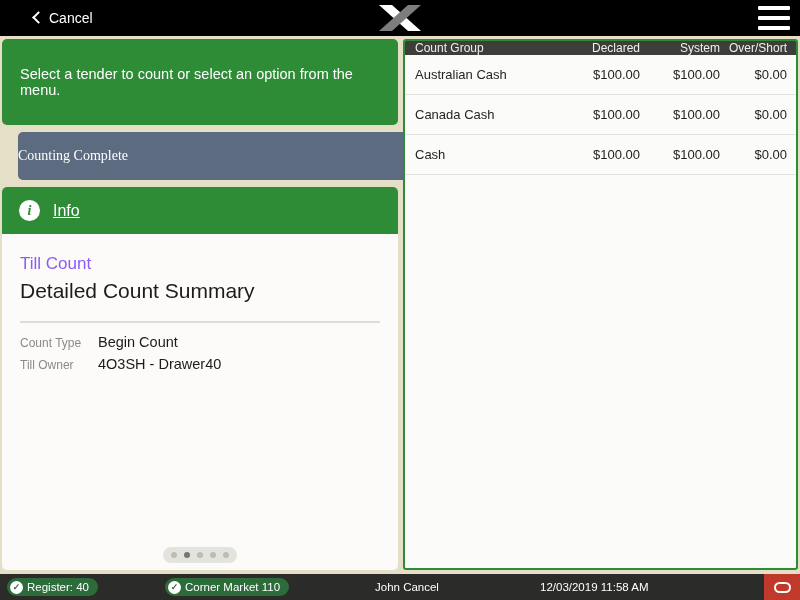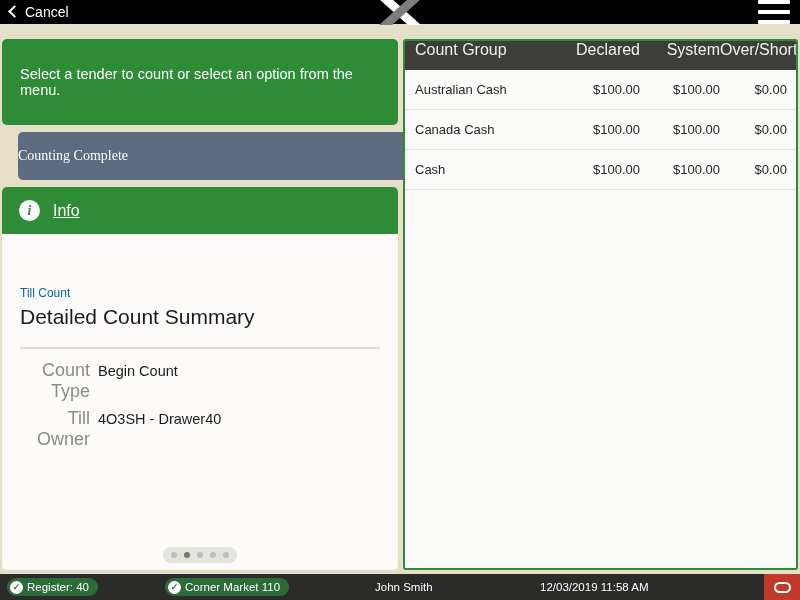--- a/index.html
+++ b/index.html
@@ -6,23 +6,23 @@
   html,body{ width:800px; height:600px; }
   body{
     font-family:"Liberation Sans", sans-serif;
     background:#e6dfc8;
     overflow:hidden;
     position:relative;
   }
 
   
   #topbar{
-    position:absolute; left:0; top:0; width:800px; height:24px;
+    position:absolute; left:0; top:0; width:800px; height:36px;
     background:#000;
-    display:flex; align-items:center;
+    display:flex; align-items:center;padding-left:24px;
   }
   #cancel-btn{
     display:flex; align-items:center; gap:6px;
     margin-left:10px; color:#fff; font-size:14px; cursor:pointer;
     background:none; border:none; font-family:inherit;
   }
   #cancel-btn .chev{
     display:inline-block; width:9px; height:9px;
     border-left:2.5px solid #fff; border-bottom:2.5px solid #fff;
     transform:rotate(45deg); margin-bottom:1px;
@@ -73,50 +73,50 @@
   .info-circle{
     width:21px; height:21px; border-radius:50%;
     background:#fff; color:#2e8b36;
     font-size:14px; font-weight:bold; font-style:italic;
     font-family:"Liberation Serif", serif;
     display:flex; align-items:center; justify-content:center;
     line-height:1;
   }
   #info-title{ color:#fff; font-size:16px;text-decoration:underline; }
   #info-body{ padding:20px 18px 0 18px; flex:1 1 auto; position:relative; }
-  #till-count-label{ font-size:12px; color:#0369a1;margin-top:32px; }
+  #till-count-label{ font-size:17px; color:#8b5cf6; }
   #summary-title{ font-size:21px; color:#1c1c1c; margin-top:5px; }
   #divider{ height:2px; background:#ddddd6; margin:18px 0 11px 0; }
   .detail-row{ display:flex; align-items:baseline; margin-bottom:6px; }
   .detail-label{
-    width:78px; text-align:right; flex:0 0 auto;
-    font-size:18px; color:#8b8b86; padding-right:8px;
+    width:78px; text-align:left; flex:0 0 auto;
+    font-size:12px; color:#8b8b86; padding-right:8px;
   }
   .detail-value{ font-size:14.5px; color:#1c1c1c; }
 
   #pager{
     position:absolute; left:50%; bottom:7px; transform:translateX(-50%);
     background:#e4e4df; border-radius:9px;
     padding:5px 8px; display:flex; gap:7px; align-items:center;
   }
   #pager span{ width:6px; height:6px; border-radius:50%; background:#bdbdb6; display:block; }
   #pager span.on{ background:#77776f; }
 
   
   #right-panel{
     position:absolute; left:403px; top:39px; width:395px; height:531px;
     background:#fbfbf9;
     border:2px solid #2e8b36;
     border-radius:3px;
     overflow:hidden;
   }
   #table-head{
-    height:29px; background:#3d3d3a;
+    height:14px; background:#3d3d3a;
     display:flex; 
-    color:#f0f0ec; font-size:16px;
+    color:#f0f0ec; font-size:12px;
   }
   .c1{ flex:0 0 150px; padding-left:10px; }
   .c2{ flex:0 0 85px; text-align:right; }
   .c3{ flex:0 0 80px; text-align:right; }
   .c4{ flex:1 1 auto; text-align:right; padding-right:9px; }
   .trow{
     height:40px; display:flex; align-items:center;
     font-size:13px; color:#242424;
     border-bottom:1px solid #e3e3de;
   }
@@ -247,19 +247,19 @@
   <div class="pill" id="pill-register">
     <span class="check">✓</span>
     <span>Register: 40</span>
   </div>
 
   <div class="pill" id="pill-store">
     <span class="check">✓</span>
     <span>Corner Market 110</span>
   </div>
 
-  <div id="user-name">John Smith</div>
+  <div id="user-name">John Cancel</div>
   <div id="datetime">12/03/2019 11:58 AM</div>
 
   <div id="power-btn">
     <span class="pw"></span>
   </div>
 </div>
 
 </body></html>

